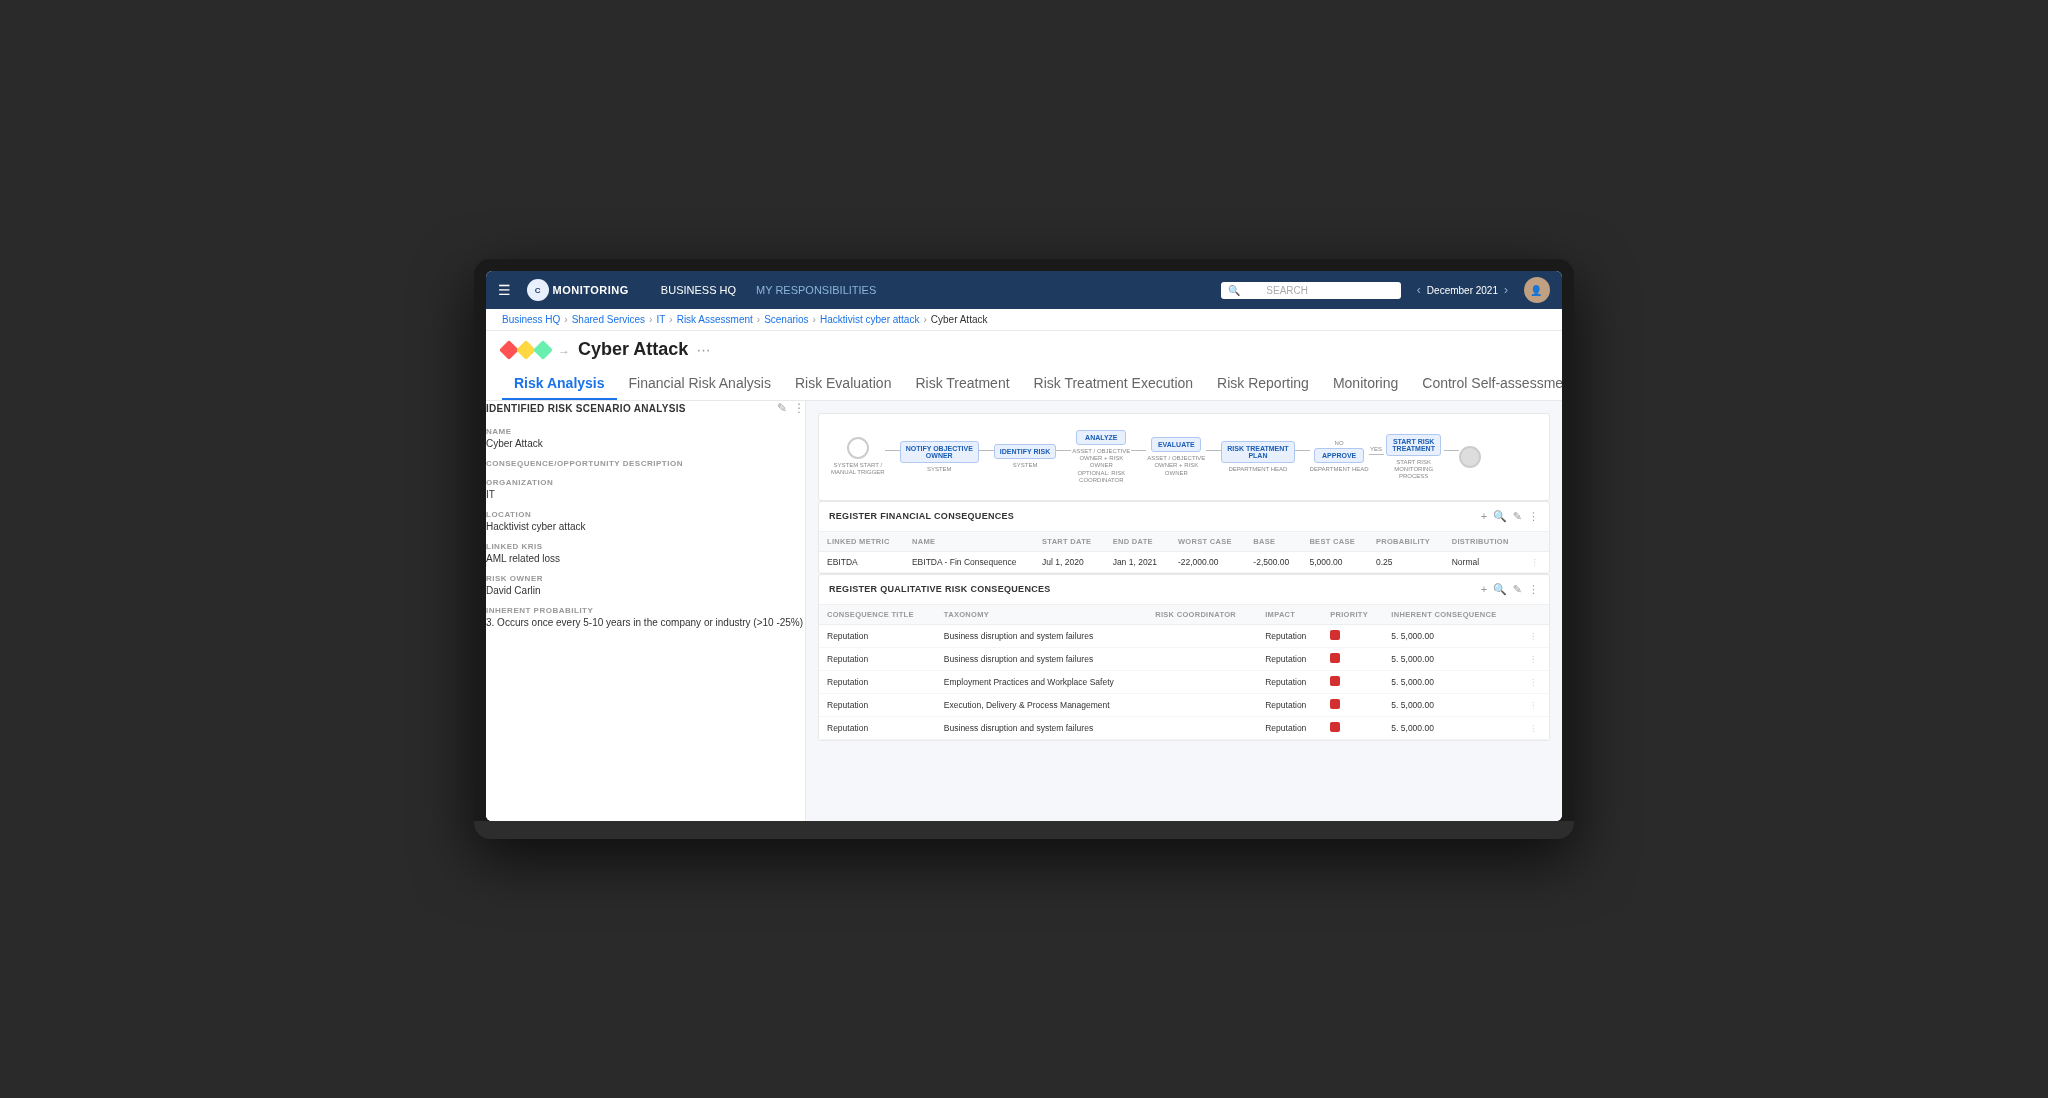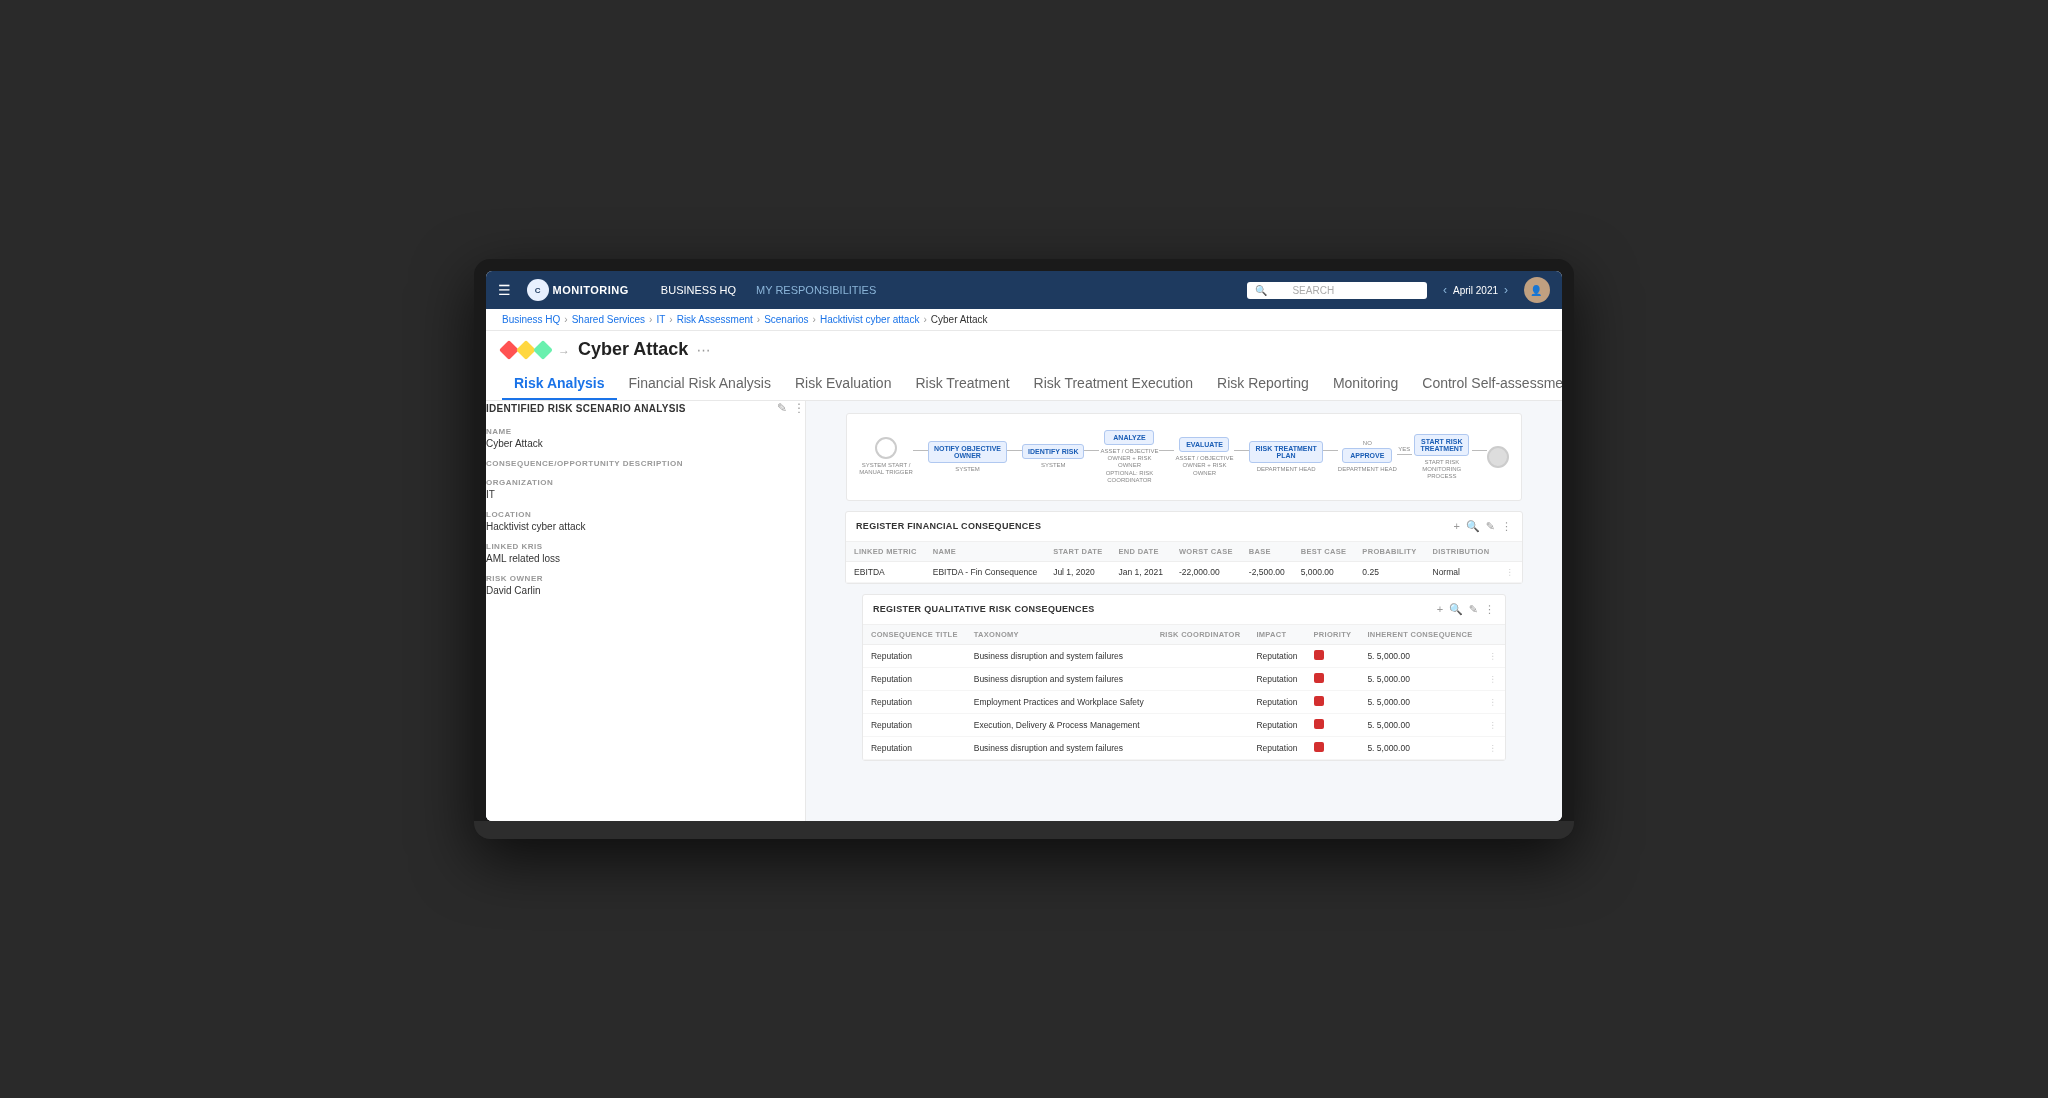--- a/index.html
+++ b/index.html
@@ -164,22 +164,20 @@
       margin-bottom: 2px;
     }
     .field-value { font-size: 10px; color: #333; }
 
     
     .right-panel {
       flex: 1;
       padding: 12px;
       display: flex;
       flex-direction: column;
-      gap: 10px;
-      align-items: center;
     }
 
     
     .workflow-container {
       background: #fff;
       border: 1px solid #e8e8e8;
       border-radius: 3px;
       padding: 12px;
     }
     .workflow-diagram {
@@ -279,21 +277,21 @@
         <span class="nav-link active">BUSINESS HQ</span>
         <span class="nav-link">MY RESPONSIBILITIES</span>
       </div>
       <div class="nav-spacer"></div>
       <div class="search-bar">
         <span class="search-icon">🔍</span>
         <span class="search-input-text">SEARCH</span>
       </div>
       <div class="date-nav">
         <span class="date-arrow">‹</span>
-        <span>April 2021</span>
+        <span>December 2021</span>
         <span class="date-arrow">›</span>
       </div>
       <div class="avatar">
         <span>👤</span>
       </div>
     </div>
 
     <div class="breadcrumb-bar">
       <span class="breadcrumb-item">Business HQ</span>
       <span class="breadcrumb-sep">›</span>
@@ -368,20 +366,24 @@
         <div class="field-group">
           <div class="field-label">LINKED KRIS</div>
           <div class="field-value">AML related loss</div>
         </div>
 
         <div class="field-group">
           <div class="field-label">RISK OWNER</div>
           <div class="field-value">David Carlin</div>
         </div>
 
+        <div class="field-group">
+          <div class="field-label">INHERENT PROBABILITY</div>
+          <div class="field-value">3. Occurs once every 5-10 years in the company or industry (&gt;10 -25%)</div>
+        </div>
       </div>
 
       <div class="right-panel">
 
         <div class="workflow-container">
           <div class="workflow-diagram">
 
             <div class="wf-node">
               <div class="wf-circle"></div>
               <div class="wf-label">SYSTEM START /<br>MANUAL TRIGGER</div>

